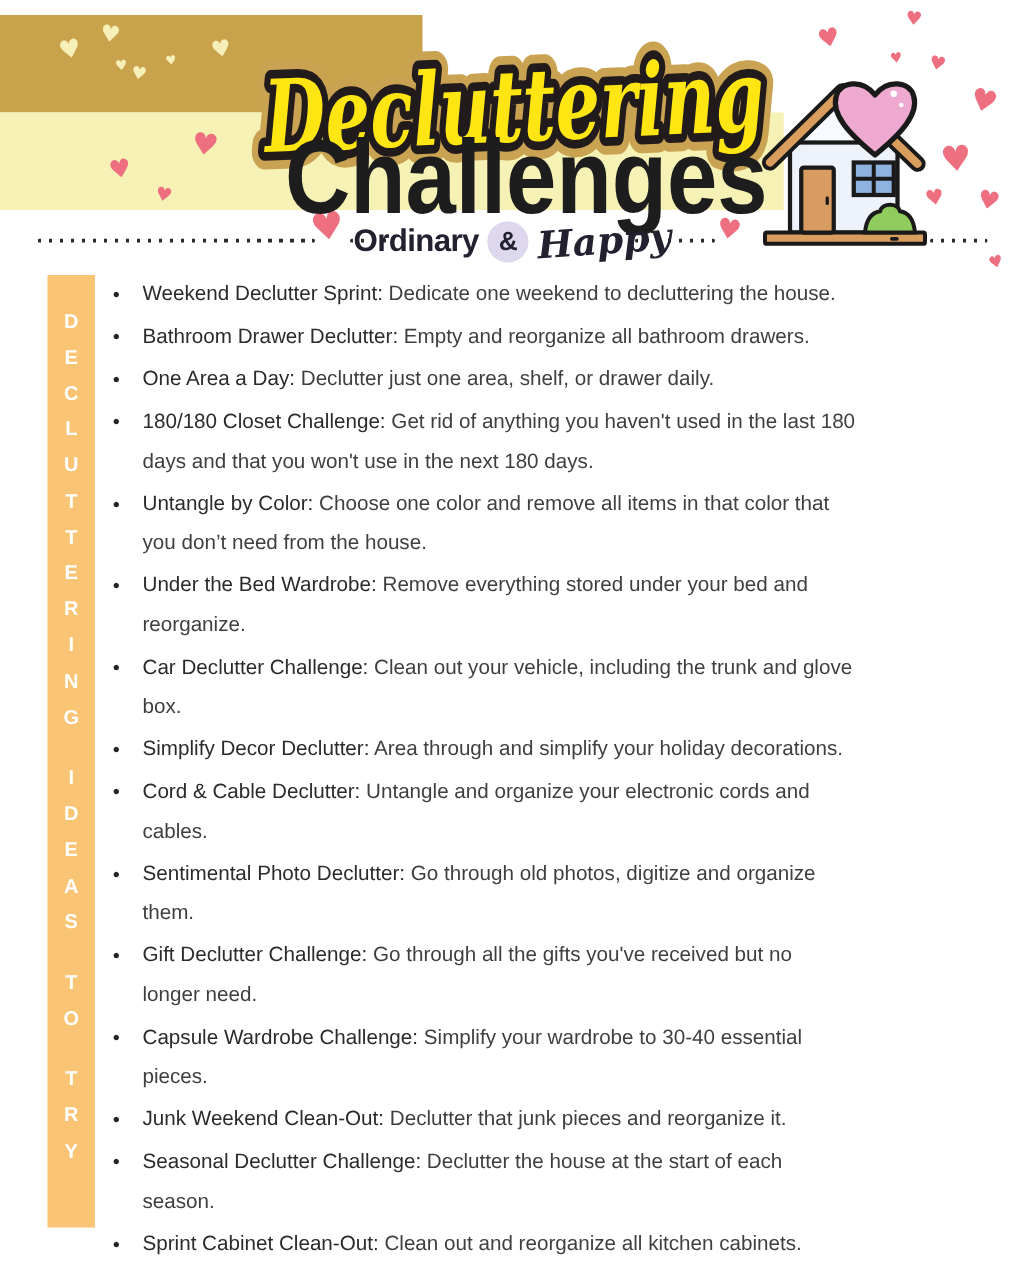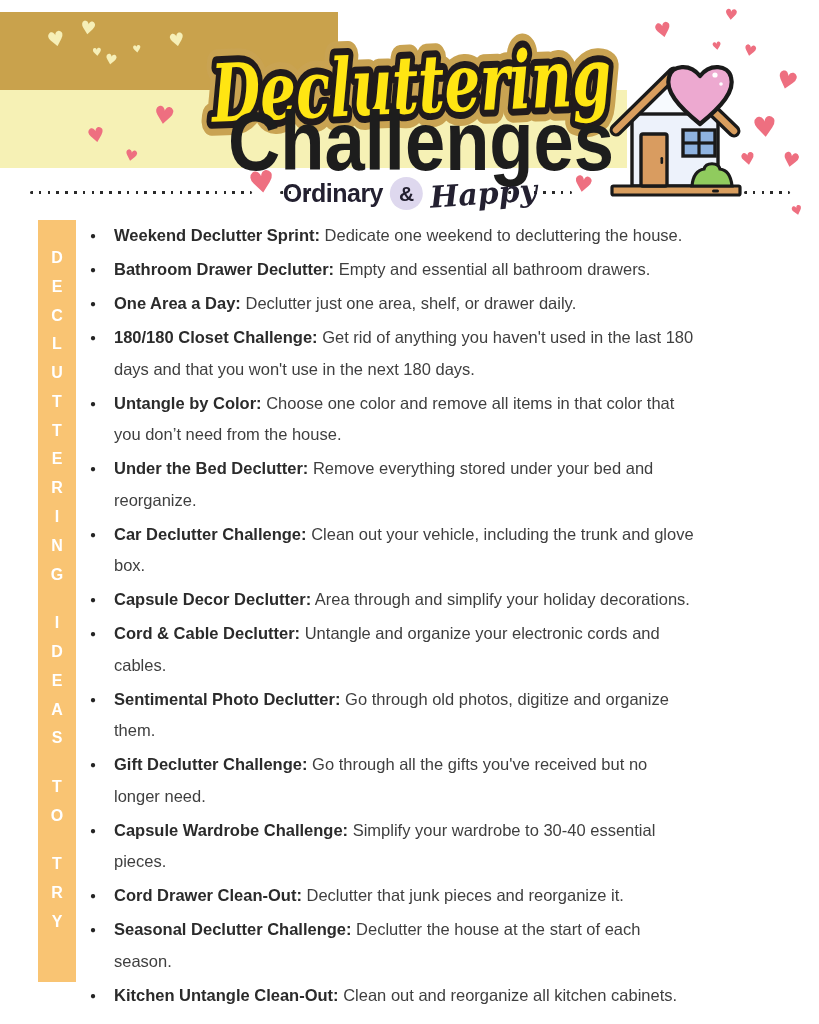--- a/index.html
+++ b/index.html
@@ -46,21 +46,21 @@
                display:flex;flex-direction:column;align-items:center;justify-content:space-between;
                padding:30px 0 52px 0;box-sizing:border-box;}
   .side-letter{color:var(--sidebar-letter);font-weight:700;font-size:16px;line-height:1;}
   .word-gap{height:7px;flex:none;}
 
   
   .list{position:absolute;left:88px;top:220px;width:704px;}
   .item{display:flex;align-items:flex-start;margin-bottom:2.5px;}
   .bullet{flex:none;width:24px;font-size:10px;line-height:31.5px;color:#242424;padding-left:2px;}
   .item-text{font-size:16.5px;line-height:31.5px;color:var(--text);width:680px;}
-  .item-title{font-weight:700;color:var(--text-bold);}
+  .item-title{font-weight:400;color:var(--text-bold);}
   .item-desc{white-space:pre-line;}
 </style>
 </head>
 <body>
 
 <div class="page">
 
   <div class="band gold"></div>
   <div class="band cream"></div>
 
@@ -151,21 +151,21 @@
     </div>
 
   <div class="list" id="list">
     <div class="item">
       <span class="bullet">●</span>
       <span class="item-text"><b class="item-title">Weekend Declutter Sprint:</b> <span class="item-desc">Dedicate one weekend to decluttering the house.</span></span>
     </div>
 
     <div class="item">
       <span class="bullet">●</span>
-      <span class="item-text"><b class="item-title">Bathroom Drawer Declutter:</b> <span class="item-desc">Empty and essential all bathroom drawers.</span></span>
+      <span class="item-text"><b class="item-title">Bathroom Drawer Declutter:</b> <span class="item-desc">Empty and reorganize all bathroom drawers.</span></span>
     </div>
 
     <div class="item">
       <span class="bullet">●</span>
       <span class="item-text"><b class="item-title">One Area a Day:</b> <span class="item-desc">Declutter just one area, shelf, or drawer daily.</span></span>
     </div>
 
     <div class="item">
       <span class="bullet">●</span>
       <span class="item-text"><b class="item-title">180/180 Closet Challenge:</b> <span class="item-desc">Get rid of anything you haven't used in the last 180
@@ -173,33 +173,33 @@
     </div>
 
     <div class="item">
       <span class="bullet">●</span>
       <span class="item-text"><b class="item-title">Untangle by Color:</b> <span class="item-desc">Choose one color and remove all items in that color that
 you don’t need from the house.</span></span>
     </div>
 
     <div class="item">
       <span class="bullet">●</span>
-      <span class="item-text"><b class="item-title">Under the Bed Declutter:</b> <span class="item-desc">Remove everything stored under your bed and
+      <span class="item-text"><b class="item-title">Under the Bed Wardrobe:</b> <span class="item-desc">Remove everything stored under your bed and
 reorganize.</span></span>
     </div>
 
     <div class="item">
       <span class="bullet">●</span>
       <span class="item-text"><b class="item-title">Car Declutter Challenge:</b> <span class="item-desc">Clean out your vehicle, including the trunk and glove
 box.</span></span>
     </div>
 
     <div class="item">
       <span class="bullet">●</span>
-      <span class="item-text"><b class="item-title">Capsule Decor Declutter:</b> <span class="item-desc">Area through and simplify your holiday decorations.</span></span>
+      <span class="item-text"><b class="item-title">Simplify Decor Declutter:</b> <span class="item-desc">Area through and simplify your holiday decorations.</span></span>
     </div>
 
     <div class="item">
       <span class="bullet">●</span>
       <span class="item-text"><b class="item-title">Cord &amp; Cable Declutter:</b> <span class="item-desc">Untangle and organize your electronic cords and
 cables.</span></span>
     </div>
 
     <div class="item">
       <span class="bullet">●</span>
@@ -214,28 +214,28 @@
     </div>
 
     <div class="item">
       <span class="bullet">●</span>
       <span class="item-text"><b class="item-title">Capsule Wardrobe Challenge:</b> <span class="item-desc">Simplify your wardrobe to 30-40 essential
 pieces.</span></span>
     </div>
 
     <div class="item">
       <span class="bullet">●</span>
-      <span class="item-text"><b class="item-title">Cord Drawer Clean-Out:</b> <span class="item-desc">Declutter that junk pieces and reorganize it.</span></span>
+      <span class="item-text"><b class="item-title">Junk Weekend Clean-Out:</b> <span class="item-desc">Declutter that junk pieces and reorganize it.</span></span>
     </div>
 
     <div class="item">
       <span class="bullet">●</span>
       <span class="item-text"><b class="item-title">Seasonal Declutter Challenge:</b> <span class="item-desc">Declutter the house at the start of each
 season.</span></span>
     </div>
 
     <div class="item">
       <span class="bullet">●</span>
-      <span class="item-text"><b class="item-title">Kitchen Untangle Clean-Out:</b> <span class="item-desc">Clean out and reorganize all kitchen cabinets.</span></span>
+      <span class="item-text"><b class="item-title">Sprint Cabinet Clean-Out:</b> <span class="item-desc">Clean out and reorganize all kitchen cabinets.</span></span>
     </div>
   </div>
 
 </div>
 
 </body></html>

